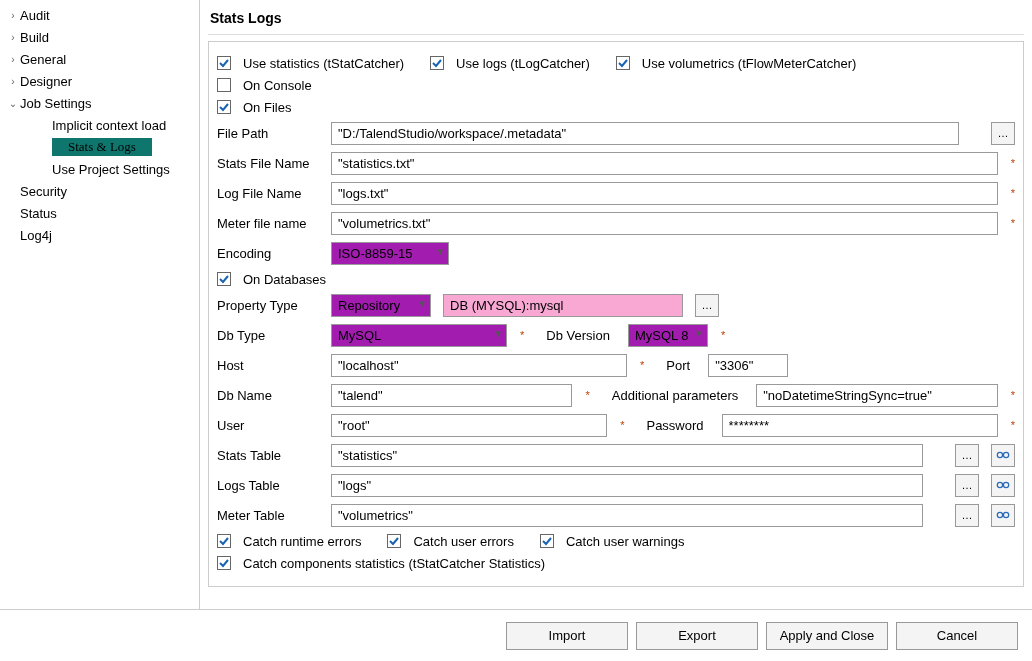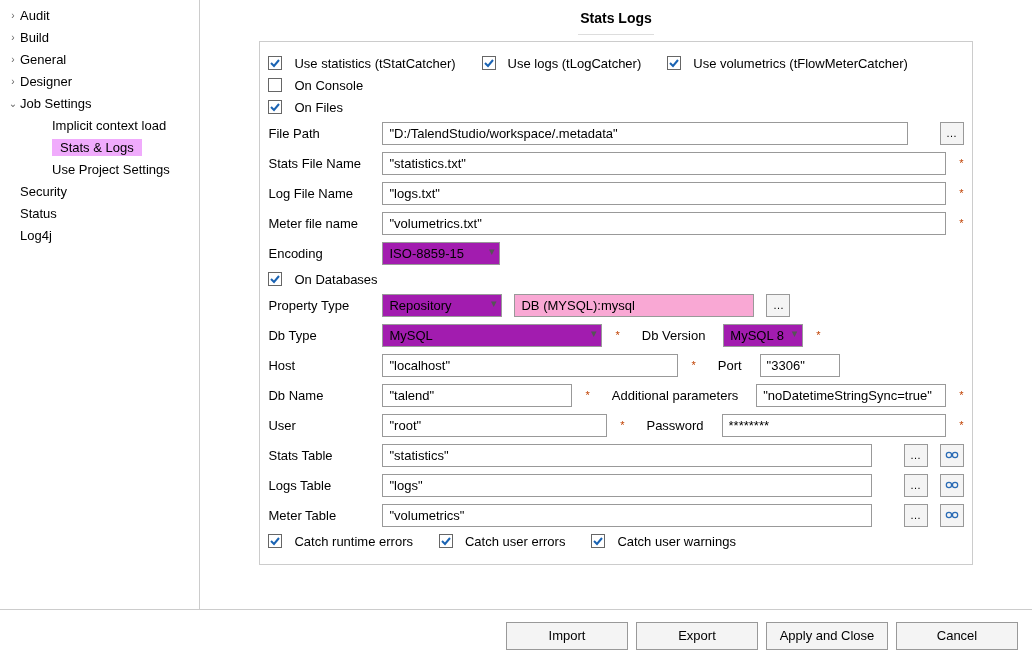--- a/index.html
+++ b/index.html
@@ -2,22 +2,22 @@
 <html><head>
   <meta charset="utf-8">
   <style>
     * { box-sizing: border-box; margin: 0; padding: 0; font-family: "Segoe UI", Tahoma, sans-serif; font-size: 13px; }
     html, body { width: 1032px; height: 661px; background: #fff; color: #000; }
     .root { display: flex; height: 609px; }
     .sidebar { width: 200px; flex-shrink: 0; padding-top: 4px; border-right: 1px solid #ccc; overflow: hidden; }
     .tree-item { display: flex; align-items: center; height: 22px; padding-left: 6px; cursor: default; }
     .tree-item.child { padding-left: 38px; }
     .tree-toggle { width: 14px; font-size: 10px; color: #666; display: inline-block; text-align: center; }
-    .tree-item.selected .tree-label { background: #f0abfc; padding: 1px 8px; }
-    .main { flex: 1; display: flex; flex-direction: column; padding: 4px 8px 8px 8px; overflow: auto; align-items: center; }
+    .tree-item.selected .tree-label { background: #0f766e; padding: 1px 16px; font-family: Liberation Serif, serif; }
+    .main { flex: 1; display: flex; flex-direction: column; padding: 4px 8px 8px 8px; overflow: auto; }
     .title-bar { font-weight: bold; font-size: 14px; padding: 6px 2px 8px 2px; border-bottom: 1px solid #ddd; }
     .content { border: 1px solid #ccc; padding: 10px 8px 12px 8px; margin-top: 6px; }
     .row { display: flex; align-items: center; min-height: 30px; gap: 12px; }
     .row.check-row { min-height: 22px; }
     .lbl { width: 102px; flex-shrink: 0; }
     .txt { border: 1px solid #999; height: 23px; padding: 2px 6px; background: #fff; font-size: 13px; }
     .txt.grow { flex: 1; }
     .sel { border: 1px solid #999; height: 23px; padding: 2px 18px 2px 6px; background: #a21caf; font-size: 13px; appearance: none; -webkit-appearance: none; position: relative; }
     .sel-wrap { position: relative; display: inline-block; }
     .sel-wrap::after { content: "▾"; position: absolute; right: 6px; top: 3px; pointer-events: none; color: #555; font-size: 11px; }
@@ -156,28 +156,28 @@
         <span class="checkbox checked">
             <svg viewBox="0 0 12 12">
               <polyline points="2,6 5,9 10,3" stroke="#1a63b3" stroke-width="2" fill="none"></polyline>
             </svg>
           </span>
         <span class="check-label">On Databases</span>
       </div>
 
       <div class="row">
         <span class="lbl">Property Type</span>
-        <span class="sel-wrap"><input class="sel" style="width: 120px;" readonly="" value="Repository"></span>
+        <span class="sel-wrap"><input class="sel" style="width: 100px;" readonly="" value="Repository"></span>
         <input class="txt" style="width: 240px; background: #f9a8d4;" readonly="" value="DB (MYSQL):mysql">
         <button class="btn-icon">…</button>
       </div>
 
       <div class="row">
         <span class="lbl">Db Type</span>
-        <span class="sel-wrap"><input class="sel" style="width: 220px;" readonly="" value="MySQL"></span>
+        <span class="sel-wrap"><input class="sel" style="width: 176px;" readonly="" value="MySQL"></span>
         <span class="req">*</span>
         <span class="lbl2">Db Version</span>
         <span class="sel-wrap"><input class="sel" style="width: 80px;" readonly="" value="MySQL 8"></span>
         <span class="req">*</span>
       </div>
 
       <div class="row">
         <span class="lbl">Host</span>
         <input class="txt" style="flex: 1 1 0%; max-width: 296px;" value="&quot;localhost&quot;">
         <span class="req">*</span>
@@ -257,20 +257,28 @@
               <polyline points="2,6 5,9 10,3" stroke="#1a63b3" stroke-width="2" fill="none"></polyline>
             </svg>
           </span>
         <span class="check-label">Catch user errors</span>
         <span class="checkbox checked">
             <svg viewBox="0 0 12 12">
               <polyline points="2,6 5,9 10,3" stroke="#1a63b3" stroke-width="2" fill="none"></polyline>
             </svg>
           </span>
         <span class="check-label">Catch user warnings</span>
+      </div>
+      <div class="row check-row">
+        <span class="checkbox checked">
+            <svg viewBox="0 0 12 12">
+              <polyline points="2,6 5,9 10,3" stroke="#1a63b3" stroke-width="2" fill="none"></polyline>
+            </svg>
+          </span>
+        <span class="check-label">Catch components statistics (tStatCatcher Statistics)</span>
       </div>
 
     </div>
   </div>
 </div>
 
 <div class="footer">
   <button class="btn">Import</button>
   <button class="btn">Export</button>
   <button class="btn">Apply and Close</button>

